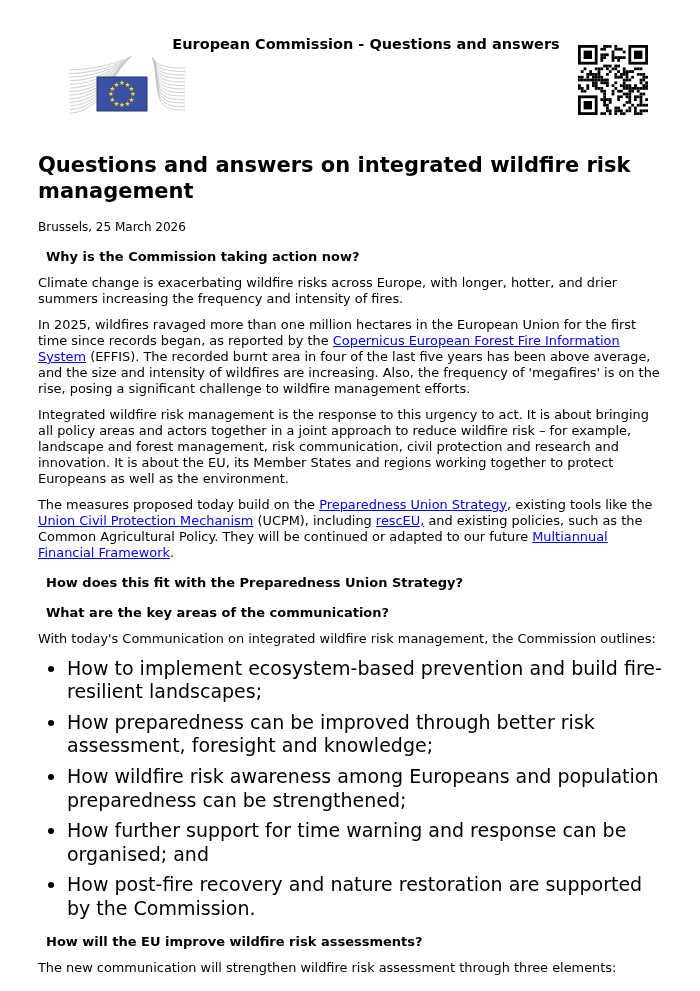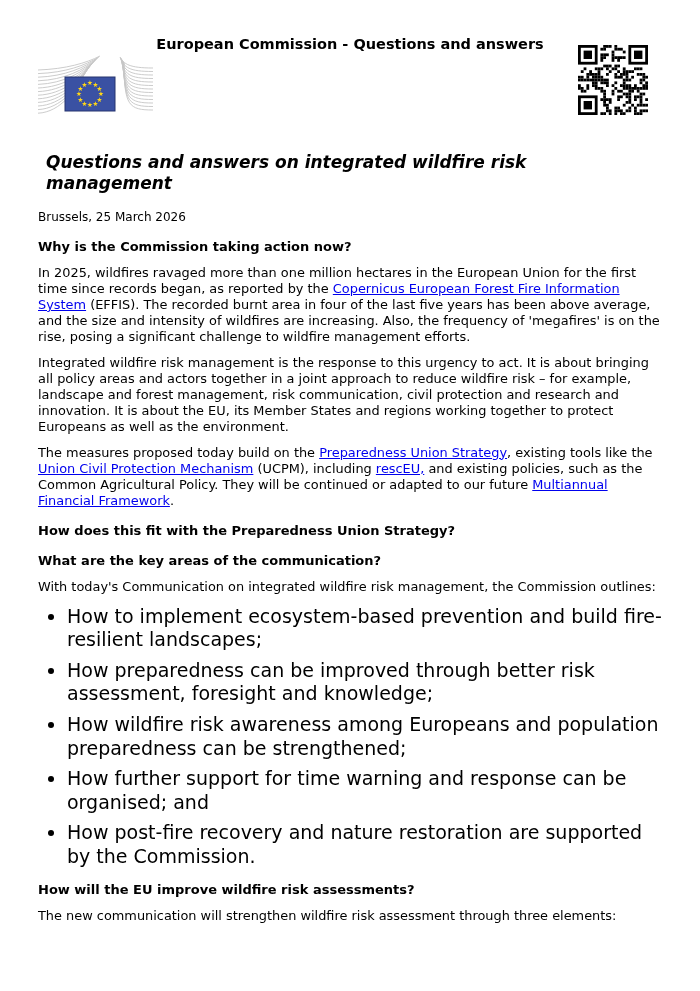--- a/index.html
+++ b/index.html
@@ -12,31 +12,31 @@
   *{box-sizing:border-box;margin:0;padding:0;}
   html,body{width:700px;height:991px;}
   body{
     background:#ffffff;
     color:var(--ink);
     font-family:"DejaVu Sans","Liberation Sans",sans-serif;
     overflow:hidden;
     position:relative;
   }
   .page{width:700px;height:991px;position:relative;}
-  .header{position:relative;height:150px;}
+  .header{position:relative;height:150px;margin-left:32px;}
   .masthead{
     position:absolute;top:36px;left:0;right:0;
     text-align:center;font-weight:bold;font-size:14.5px;color:#000;
   }
   .ec-logo{position:absolute;left:38px;top:54px;width:115px;height:66px;}
   .qr{position:absolute;top:45px;right:52px;width:70px;height:70px;}
   .content{padding:0 38px;}
-  .doc-title{font-size:17px;font-weight:bold;margin:2px 8px 15px;line-height:1.25;font-style:italic;}
+  .doc-title{font-size:21px;font-weight:bold;margin:2px 0 15px;line-height:1.25;}
   .dateline{font-size:12px;margin:0 0 15px;}
-  .content h2{font-size:13px;font-weight:bold;margin:14px 0 10px;line-height:1.24;}
+  .content h2{font-size:13px;font-weight:bold;margin:14px 8px 10px;line-height:1.24;}
   .content p{font-size:12.9px;line-height:1.24;margin:0 0 10px;}
   .content ul{margin:2px 0 10px;padding-left:29px;}
   .content li{font-size:19px;line-height:1.24;margin-bottom:7px;}
   .content a{color:var(--link);text-decoration:underline;cursor:pointer;}
 </style>
 </head>
 <body>
 
 <div class="page">
   <div class="header">
@@ -304,20 +304,21 @@
           <rect x="5.60" y="56.00" width="8.40" height="8.40" fill="#000"></rect>
         </g>
     </svg>
   </div>
 
   <div class="content">
     <div class="doc-title">Questions and answers on integrated wildfire risk management</div>
     <div class="dateline">Brussels, 25 March 2026</div>
     <div>
         <h2>Why is the Commission taking action now?</h2>
+        <p><span>Climate change is exacerbating wildfire risks across Europe, with longer, hotter, and drier summers increasing the frequency and intensity of fires.</span></p>
         <p><span>In 2025, wildfires ravaged more than one million hectares in the European Union for the first time since records began, as reported by the </span><a href="#">Copernicus European Forest Fire Information System</a><span> (EFFIS). The recorded burnt area in four of the last five years has been above average, and the size and intensity of wildfires are increasing. Also, the frequency of 'megafires' is on the rise, posing a significant challenge to wildfire management efforts.</span></p>
         <p><span>Integrated wildfire risk management is the response to this urgency to act. It is about bringing all policy areas and actors together in a joint approach to reduce wildfire risk – for example, landscape and forest management, risk communication, civil protection and research and innovation. It is about the EU, its Member States and regions working together to protect Europeans as well as the environment.</span></p>
         <p><span>The measures proposed today build on the </span><a href="#">Preparedness Union Strategy</a><span>, existing tools like the </span><a href="#">Union Civil Protection Mechanism</a><span> (UCPM), including </span><a href="#">rescEU,</a><span> and existing policies, such as the Common Agricultural Policy. They will be continued or adapted to our future </span><a href="#">Multiannual Financial Framework</a><span>.</span></p>
         <h2>How does this fit with the Preparedness Union Strategy?</h2>
         <h2>What are the key areas of the communication?</h2>
         <p><span>With today's Communication on integrated wildfire risk management, the Commission outlines:</span></p>
         <ul>
           <li><span>How to implement ecosystem-based prevention and build fire-resilient landscapes;</span></li>
           <li><span>How preparedness can be improved through better risk assessment, foresight and knowledge;</span></li>
           <li><span>How wildfire risk awareness among Europeans and population preparedness can be strengthened;</span></li>

